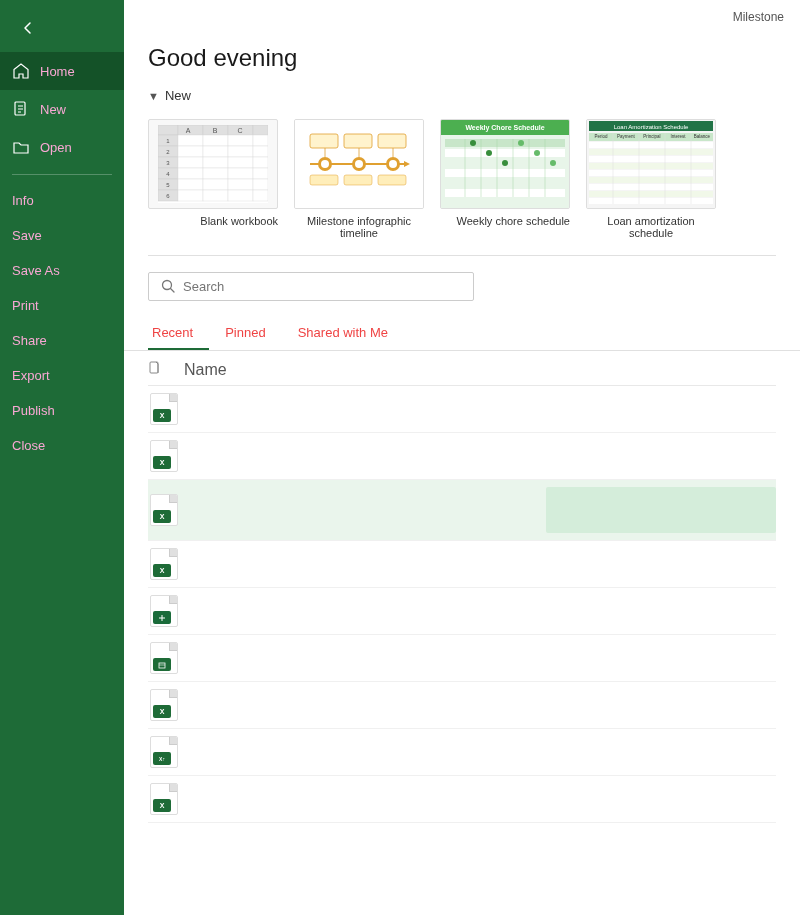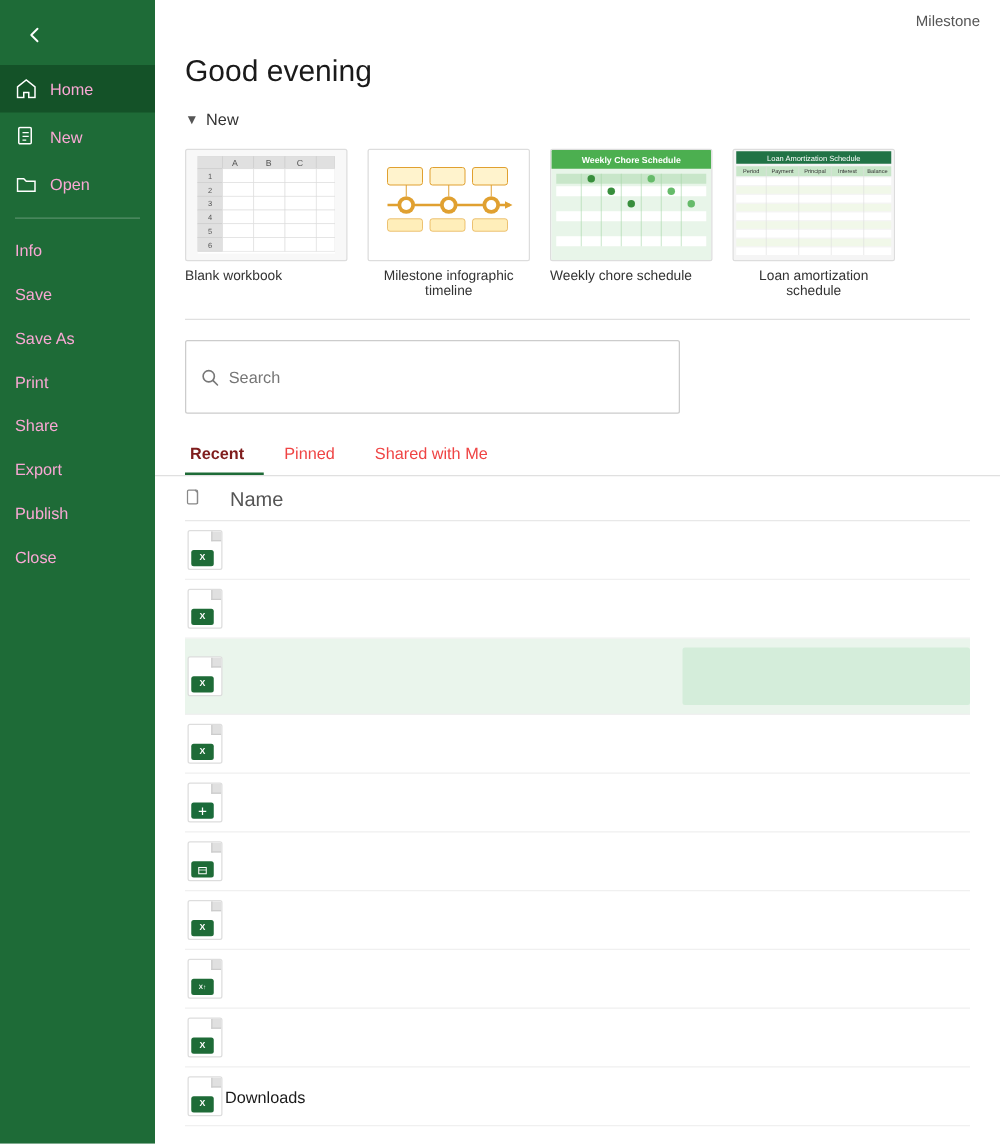--- a/index.html
+++ b/index.html
@@ -65,21 +65,21 @@
     }
     .section-header .chevron { font-size: 11px; color: #555; }
 
     
     .templates-row {
       display: flex; gap: 16px;
       padding: 8px 24px 16px 24px;
       overflow-x: visible;
     }
     .template-card {
-      display: flex; flex-direction: column; align-items: flex-start;
+      display: flex; flex-direction: column; align-items: flex-end;
       cursor: pointer; width: 130px; flex-shrink: 0;
     }
     .template-thumb {
       width: 130px; height: 90px;
       border: 1px solid #ddd;
       border-radius: 2px;
       overflow: hidden;
       display: flex; align-items: center; justify-content: center;
       background: #f8f8f8;
       margin-bottom: 6px;
@@ -93,26 +93,26 @@
     .template-divider {
       border: none; border-top: 1px solid #e0e0e0;
       margin: 0 24px 12px 24px;
     }
 
     
     .search-container {
       padding: 4px 24px 16px 24px;
     }
     .search-box {
-      display: flex; align-items: flex-end;
+      display: flex; align-items: flex-start;
       border: 1px solid #ccc;
       border-radius: 2px;
-      padding: 21px 12px;
+      padding: 6px 12px;
       gap: 8px;
-      width: 396px;
+      width: 326px;
       background: #fff;
     }
     .search-input {
       border: none; outline: none;
       font-size: 13px; color: #333;
       flex: 1; background: transparent;
     }
     .search-icon-svg { color: #777; flex-shrink: 0; }
 
     
@@ -123,23 +123,23 @@
       margin-bottom: 4px;
     }
     .tab {
       padding: 8px 16px 8px 4px;
       font-size: 13px; color: #ef4444;
       cursor: pointer;
       border-bottom: 2px solid transparent;
       margin-right: 12px;
     }
     .tab.active {
-      color: #7f1d1d;
+      color: #ef4444;
       border-bottom: 2px solid #1e6b37;
-      font-weight: 700;
+      font-weight: 400;
     }
 
     
     .file-list { padding: 0 24px; }
     .file-list-header {
       display: flex; align-items: center;
       padding: 6px 0;
       border-bottom: 1px solid #e8e8e8;
     }
     .file-col-icon { width: 36px; flex-shrink: 0; }
@@ -570,27 +570,16 @@
           <div class="excel-icon">
             <div class="ex-fold"></div>
             <div class="ex-badge">X</div>
           </div>
         </div>
         <div style="flex:1">
           <div class="file-name-text"></div>
         </div>
       </div>
 
-      <div class="file-row">
-        <div class="file-icon">
-          <div class="excel-icon">
-            <div class="ex-fold"></div>
-            <div class="ex-badge">X</div>
-          </div>
-        </div>
-        <div style="flex:1">
-          <div class="file-name-text">Downloads</div>
-        </div>
-      </div>
 
     </div>
   </div>
 </div>
 
 </body></html>

